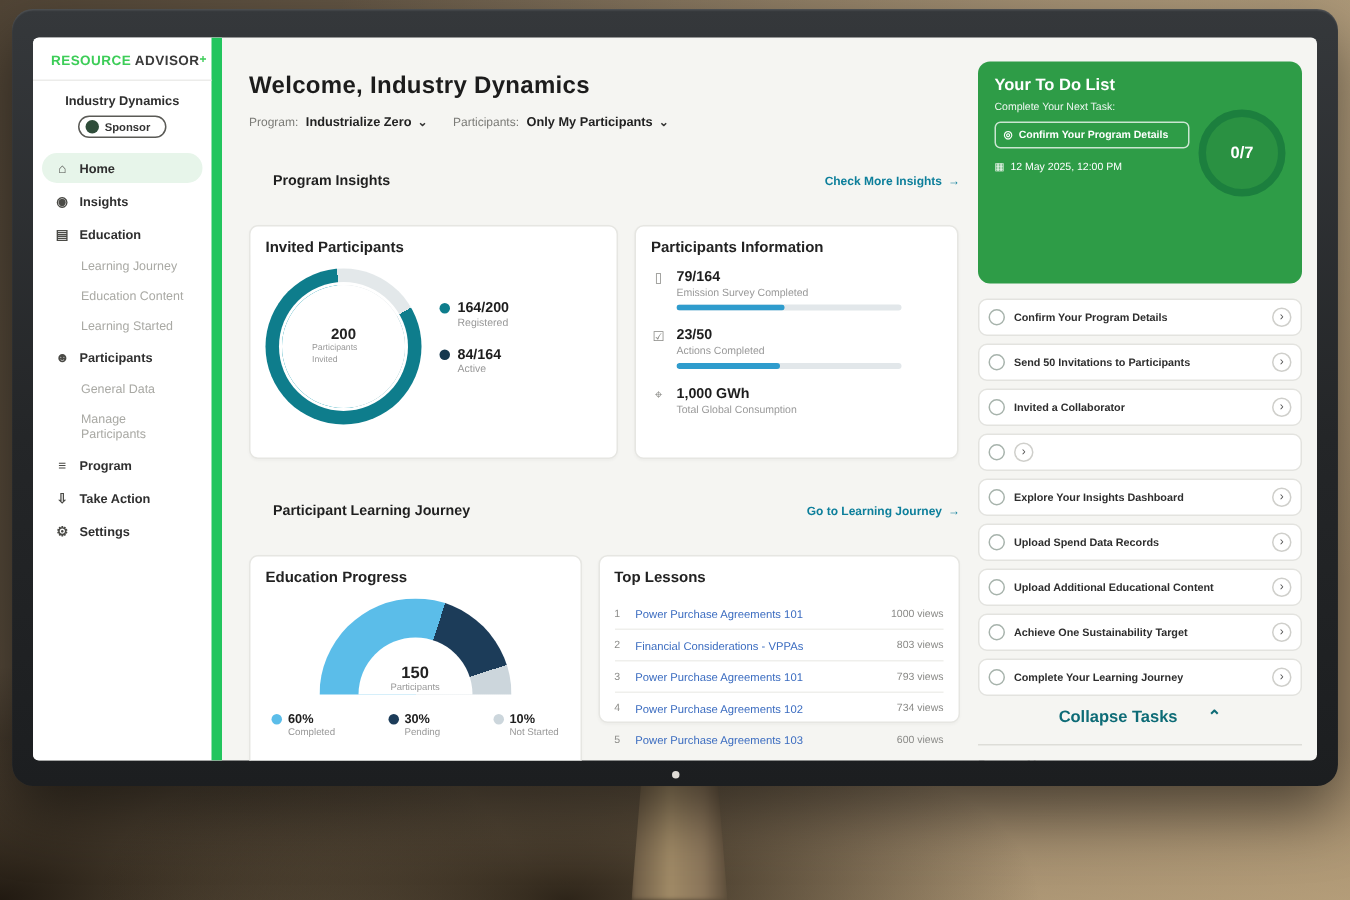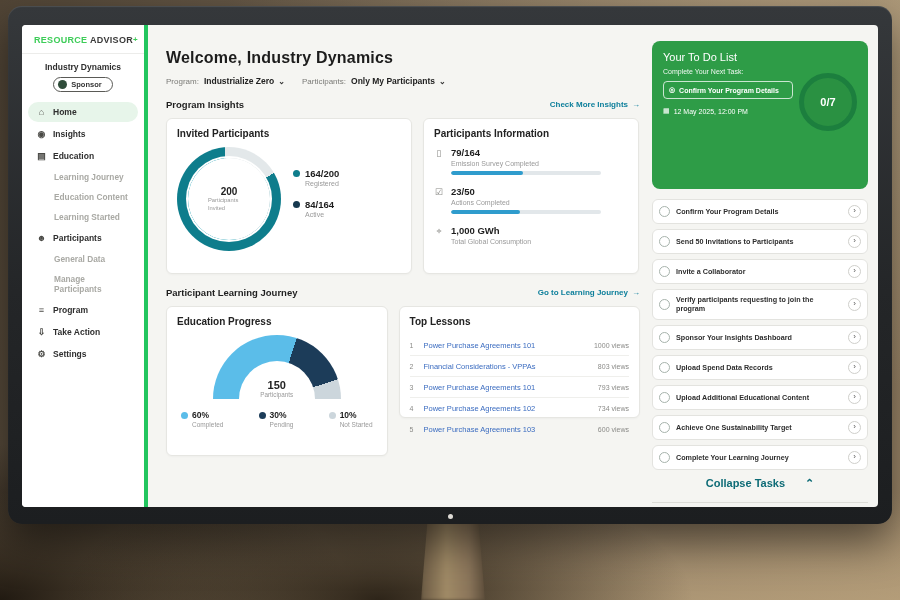--- a/index.html
+++ b/index.html
@@ -20,43 +20,43 @@
 
   
   .monitor{position:absolute;left:8px;top:6px;width:884px;height:518px;border-radius:14px;
     background:linear-gradient(180deg,#35383b,#242628 55%,#1c1e20);
     box-shadow:0 18px 40px rgba(0,0,0,.5), inset 0 1px 1px rgba(255,255,255,.12);}
   .led{position:absolute;left:50%;bottom:5px;width:5px;height:5px;margin-left:-2px;border-radius:50%;background:#e9e6df;opacity:.95;}
 
   .screen{position:absolute;left:14px;top:19px;width:856px;height:482px;background:#f5f5f2;border-radius:4px;overflow:hidden;color:#2b2b2b;}
 
   
-  .sidebar{position:absolute;left:0;top:0;width:126px;height:100%;background:#fff;border-right:4px solid #22c55e;box-sizing:border-box;}
+  .sidebar{position:absolute;left:0;top:0;width:126px;height:100%;background:#fff;border-right:7px solid #22c55e;box-sizing:border-box;}
   .logo{padding:10px 10px 8px 12px;font-weight:bold;font-size:9px;letter-spacing:.3px;border-bottom:1px solid #ececea;white-space:nowrap;}
   .logo-green{color:var(--brand-green,#3dcd58);}
   .logo-dark{color:#3a3a3a;}
   .logo-plus{color:var(--brand-green,#3dcd58);font-size:8px;vertical-align:top;}
   .org{text-align:center;font-size:8.5px;font-weight:bold;margin:8px 4px 5px;color:#2e2e2e;}
   .sponsor{display:flex;align-items:center;gap:4px;margin:0 auto 8px;padding:2px 10px 2px 4px;border:1px solid #5a5a56;border-radius:10px;background:#fff;font-size:7.5px;font-weight:bold;color:#333;cursor:pointer;}
   .sponsor-ic{width:9px;height:9px;border-radius:50%;background:#2f4d3a;display:inline-block;}
   .nav{padding:2px 6px;}
   .nav-item{display:flex;align-items:center;gap:6px;padding:5px 8px;font-size:8.5px;font-weight:bold;color:#2f2f2f;border-radius:12px;margin-bottom:2px;cursor:pointer;}
-  .nav-item.sub{padding:4px 8px 4px 26px;color:#a9a9a4;font-weight:bold;font-size:8.3px;align-items:flex-end;}
+  .nav-item.sub{padding:4px 8px 4px 26px;color:#a9a9a4;font-weight:normal;font-size:8.3px;align-items:flex-end;}
   .nav-item.active{background:var(--active-bg,#e7f5ea);}
   .nav-ic{width:11px;font-size:9px;color:#4a4a46;text-align:center;flex:none;}
 
   
   .main{position:absolute;left:126px;top:0;width:504px;height:100%;padding:14px 12px 0 18px;box-sizing:border-box;}
   h1.welcome{font-size:16px;margin:10px 0 0;color:#1c1c1c;letter-spacing:.2px;}
   .filters{display:flex;align-items:center;gap:5px;margin-top:9px;font-size:8px;color:#7b7b77;}
   .fsp{margin-left:12px;}
   .fselect{display:flex;align-items:flex-end;gap:4px;background:none;border:none;padding:0;font-size:8.5px;font-weight:bold;color:#222;cursor:pointer;font-family:inherit;}
   .chev{font-size:8px;color:#333;}
   .sec-row{display:flex;align-items:center;justify-content:space-between;margin-top:13px;}
-  .sec-row h2{font-size:9.5px;margin:0;color:#1f1f1f;}
+  .sec-row h2{font-size:9.5px;margin:16px;color:#1f1f1f;}
   .sec-link{font-size:8px;color:var(--link-teal,#0d7f9b);font-weight:bold;display:flex;gap:4px;align-items:center;cursor:pointer;text-decoration:none;}
   .cards-row{display:flex;gap:11px;margin-top:8px;}
   .card{background:#fff;border:1px solid #e6e6e2;border-radius:6px;padding:9px 10px;box-sizing:border-box;box-shadow:0 1px 2px rgba(0,0,0,.03);}
   .card h3{font-size:10px;margin:0 0 8px;color:#222;}
   .card-invited{width:246px;height:156px;}
   .card-info{width:216px;height:156px;}
   .card-edu{width:222px;height:150px;}
   .card-lessons{width:242px;height:112px;}
 
   
@@ -94,21 +94,21 @@
   
   .lesson{display:flex;align-items:center;gap:6px;padding:5.5px 0;border-bottom:1px solid #efefec;}
   .lesson:last-child{border-bottom:none;}
   .l-rank{color:#8b8b88;width:8px;font-size:7px;flex:none;}
   .l-title{color:var(--lesson-blue,#3b6cc0);flex:1;font-size:7.5px;cursor:pointer;}
   .l-views{color:#8b8b88;font-size:7px;}
 
   
   .rightpanel{position:absolute;left:630px;top:0;width:216px;height:100%;padding-top:16px;box-sizing:border-box;}
   .todo-card{position:relative;background:var(--todo-green,#2e9c47);border-radius:8px;padding:10px 11px;height:148px;box-sizing:border-box;color:#fff;}
-  .todo-title{font-size:11px;font-weight:normal;margin-bottom:5px;}
+  .todo-title{font-size:11px;font-weight:bold;margin-bottom:5px;}
   .todo-sub{font-size:7px;opacity:.92;margin-bottom:6px;}
   .todo-next{display:flex;align-items:center;gap:4px;border:1px solid rgba(255,255,255,.75);border-radius:4px;padding:4px 5px;font-size:7px;font-weight:bold;margin-bottom:8px;width:130px;box-sizing:border-box;cursor:pointer;}
   .todo-due{display:flex;align-items:center;gap:4px;font-size:7px;}
   .w-ic{font-size:7px;}
   .todo-ring{position:absolute;right:11px;top:32px;width:48px;height:48px;border-radius:50%;border:5px solid var(--todo-ring,#1c7f3e);background:rgba(0,0,0,.07);display:flex;align-items:center;justify-content:center;font-size:11px;font-weight:bold;}
   .tasks{margin-top:10px;}
   .task{display:flex;align-items:center;gap:6px;background:#fff;border:1px solid #e3e3df;border-radius:6px;padding:5px 6px;margin-bottom:5px;cursor:pointer;}
   .chk{width:9px;height:9px;border:1px solid #a7b3ac;border-radius:50%;flex:none;cursor:pointer;}
   .task-lab{flex:1;font-size:7.2px;color:#2e2e2e;font-weight:bold;line-height:1.3;}
   .task-chev{width:11px;height:11px;border:1px solid #cfcfcb;border-radius:50%;color:#555;font-size:8px;line-height:10px;text-align:center;flex:none;cursor:pointer;}
@@ -368,31 +368,30 @@
             <span class="task-lab">Confirm Your Program Details</span>
             <span class="task-chev">›</span>
           </div>
         <div class="task">
             <span class="chk"></span>
             <span class="task-lab">Send 50 Invitations to Participants</span>
             <span class="task-chev">›</span>
           </div>
         <div class="task">
             <span class="chk"></span>
-            <span class="task-lab">Invite a Collaborator</span>
-            <span class="task-chev">›</span>
-          </div>
-        <div class="task">
-            <span class="chk"></span>
-            <span class="task-lab">Verify participants requesting to join the program</span>
-            <span class="task-chev">›</span>
-          </div>
-        <div class="task">
-            <span class="chk"></span>
-            <span class="task-lab">Sponsor Your Insights Dashboard</span>
+            <span class="task-lab">Invited a Collaborator</span>
+            <span class="task-chev">›</span>
+          </div>
+        <div class="task">
+            <span class="chk"></span>
+            <span class="task-chev">›</span>
+          </div>
+        <div class="task">
+            <span class="chk"></span>
+            <span class="task-lab">Explore Your Insights Dashboard</span>
             <span class="task-chev">›</span>
           </div>
         <div class="task">
             <span class="chk"></span>
             <span class="task-lab">Upload Spend Data Records</span>
             <span class="task-chev">›</span>
           </div>
         <div class="task">
             <span class="chk"></span>
             <span class="task-lab">Upload Additional Educational Content</span>

